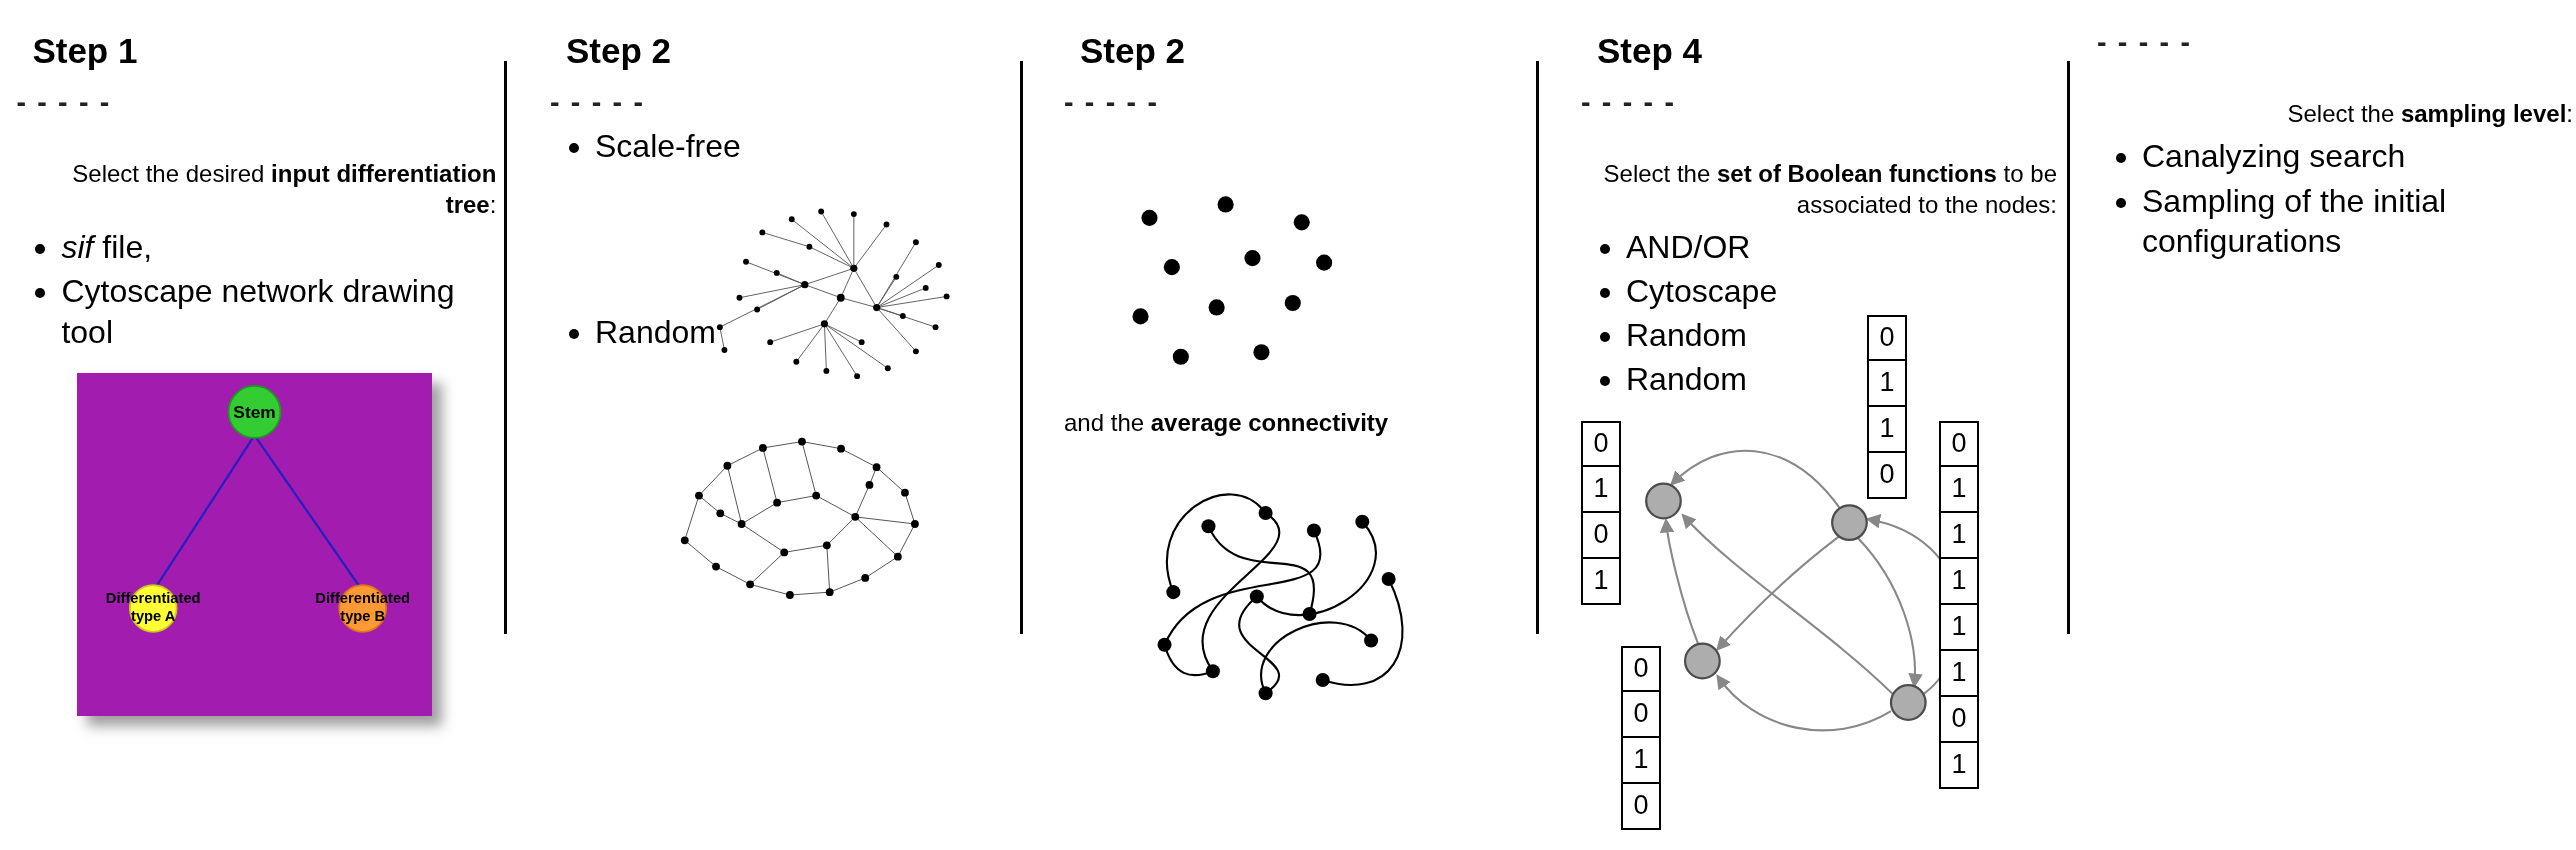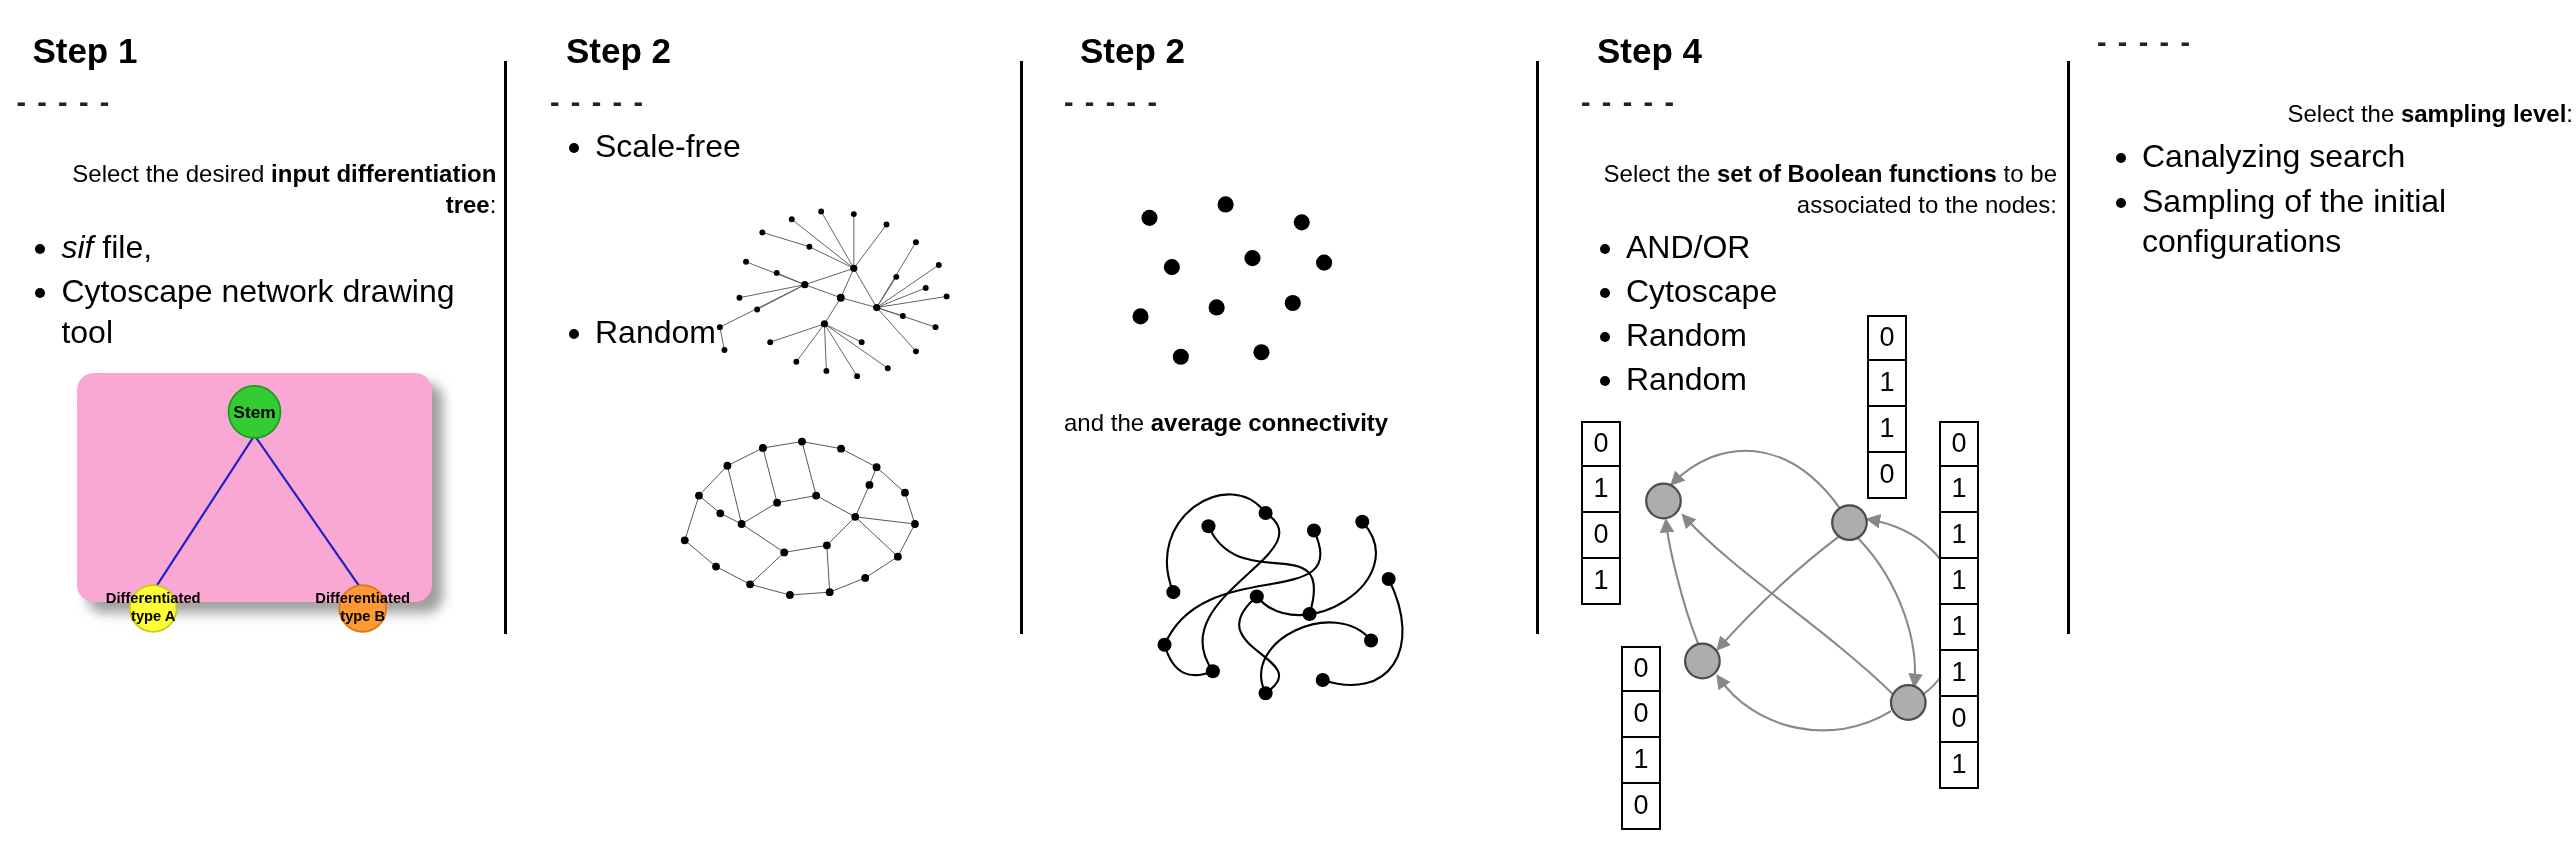--- a/index.html
+++ b/index.html
@@ -29,24 +29,23 @@
   .body-text { font-size: 24px; line-height: 1.27; margin: 0; text-align: right; }
   .intro { margin-top: 40px; }
   .b { font-weight: bold; }
   .i { font-style: italic; }
   ul.bullets { margin: 7px 0 0 0; padding-left: 45px; font-size: 32px; line-height: 1.27; }
   ul.bullets li { margin: 0 0 3.5px 0; }
   ul.second-bullets { margin-top: 145px; }
 
   
   .tree-figure {
-    position: absolute; top: 357px; left: 61px; width: 355px; height: 229px;
-    background: #f9a8d4;
+    position: absolute; top: 357px; left: 61px; width: 355px; height: 343px;
+    background: #a21caf;
     box-shadow: 10.4px 10.4px 12px rgba(80,80,80,0.55);
-    border-radius: 17px;
   }
   .tree-figure svg { display: block; }
 
   
   .fig { position: absolute; }
   #fig-scalefree { top: 177px; left: 147px; width: 281px; height: 216px; }
   #fig-random    { top: 400px; left: 104px; width: 286px; height: 206px; }
   #fig-dots      { top: 175px; left: 54px;  width: 260px; height: 206px; }
   #fig-tangle    { top: 457px; left: 61px;  width: 290px; height: 247px; }
   .s3-line2 { position: absolute; top: 392px; left: 0; }

